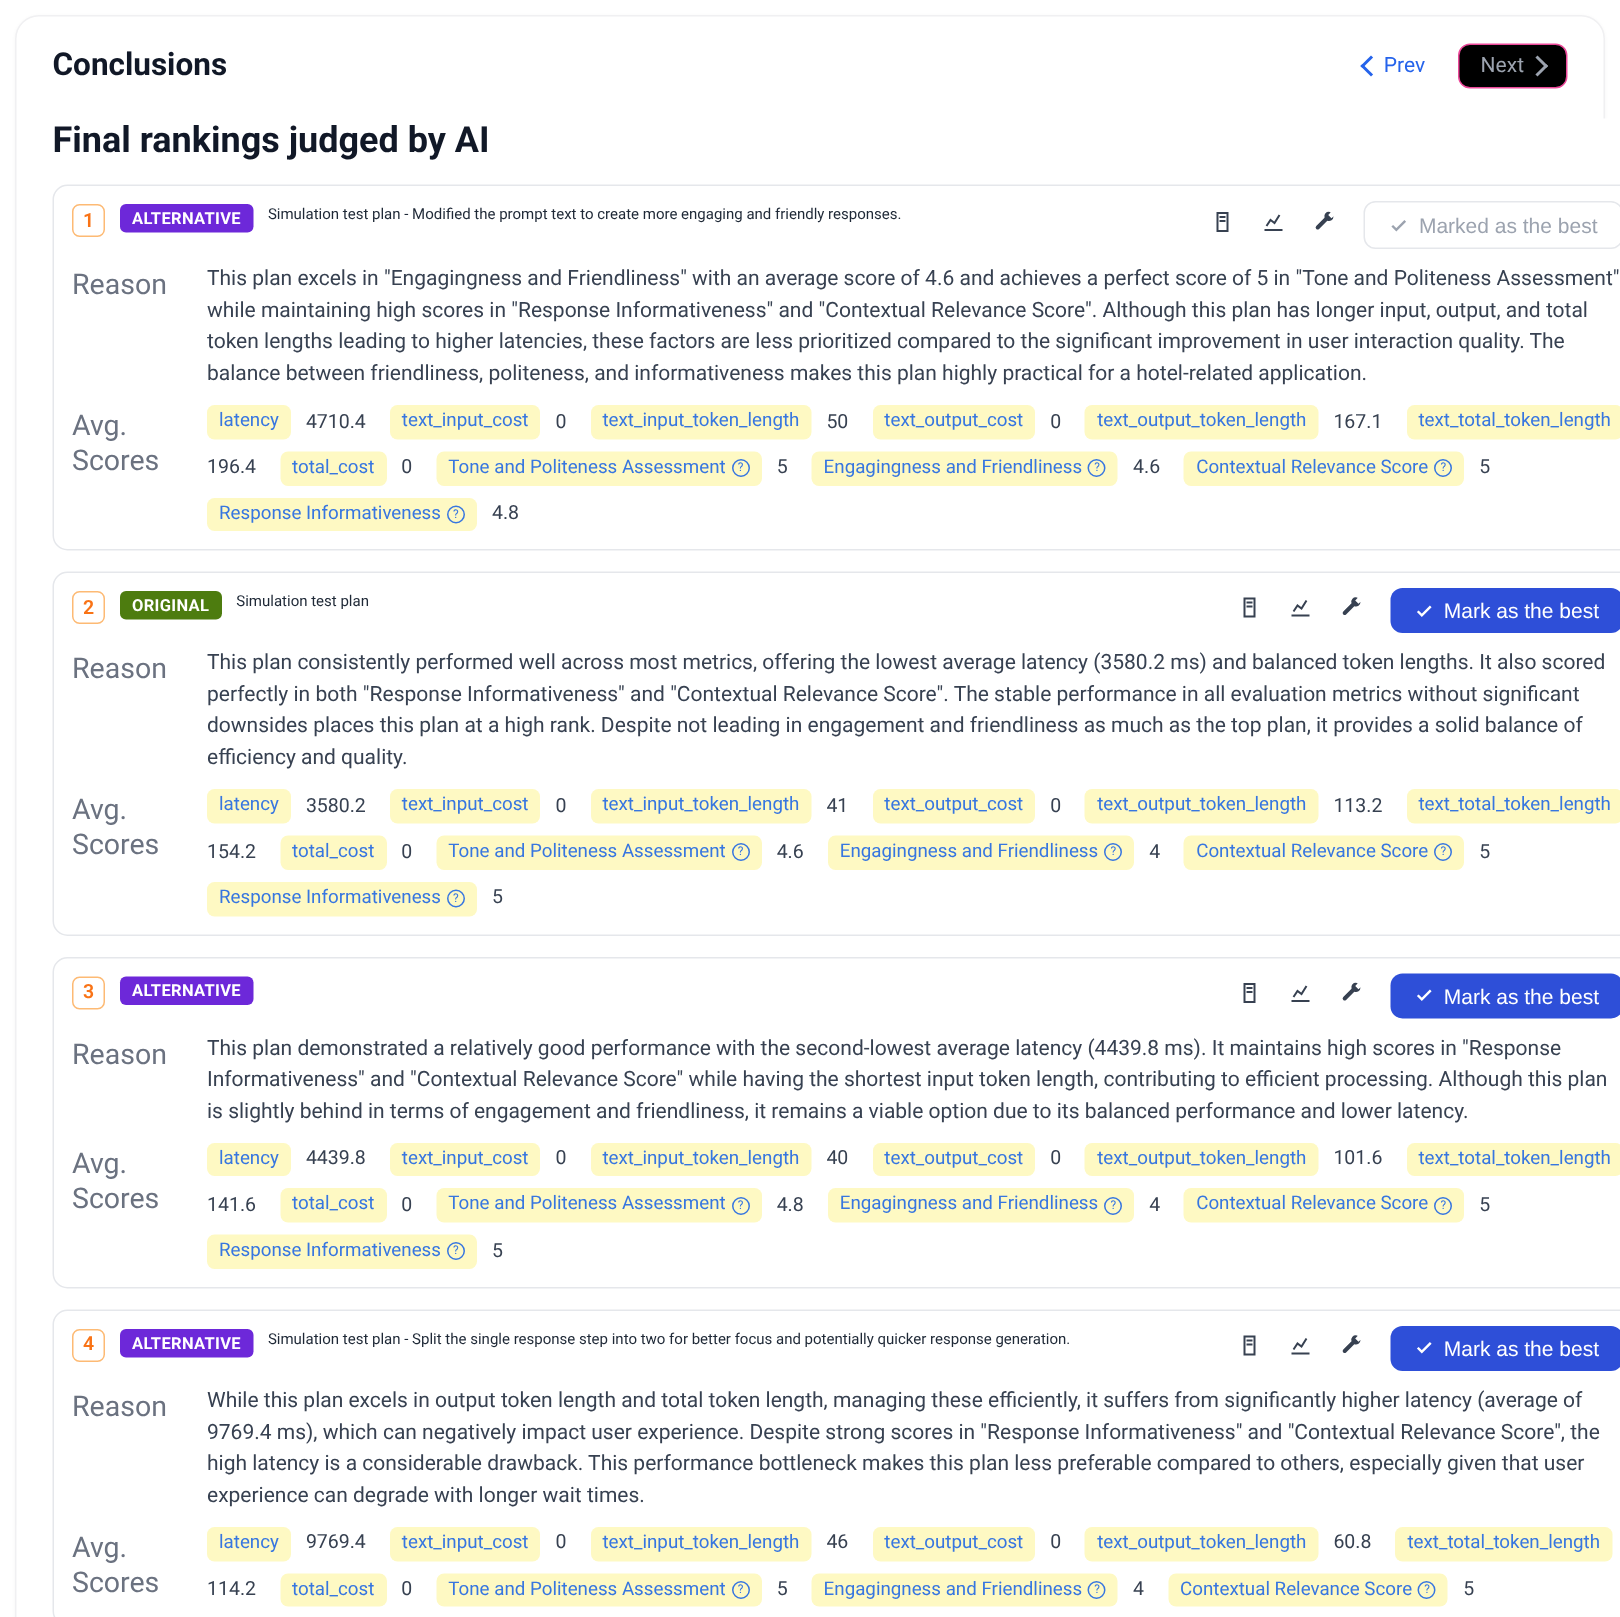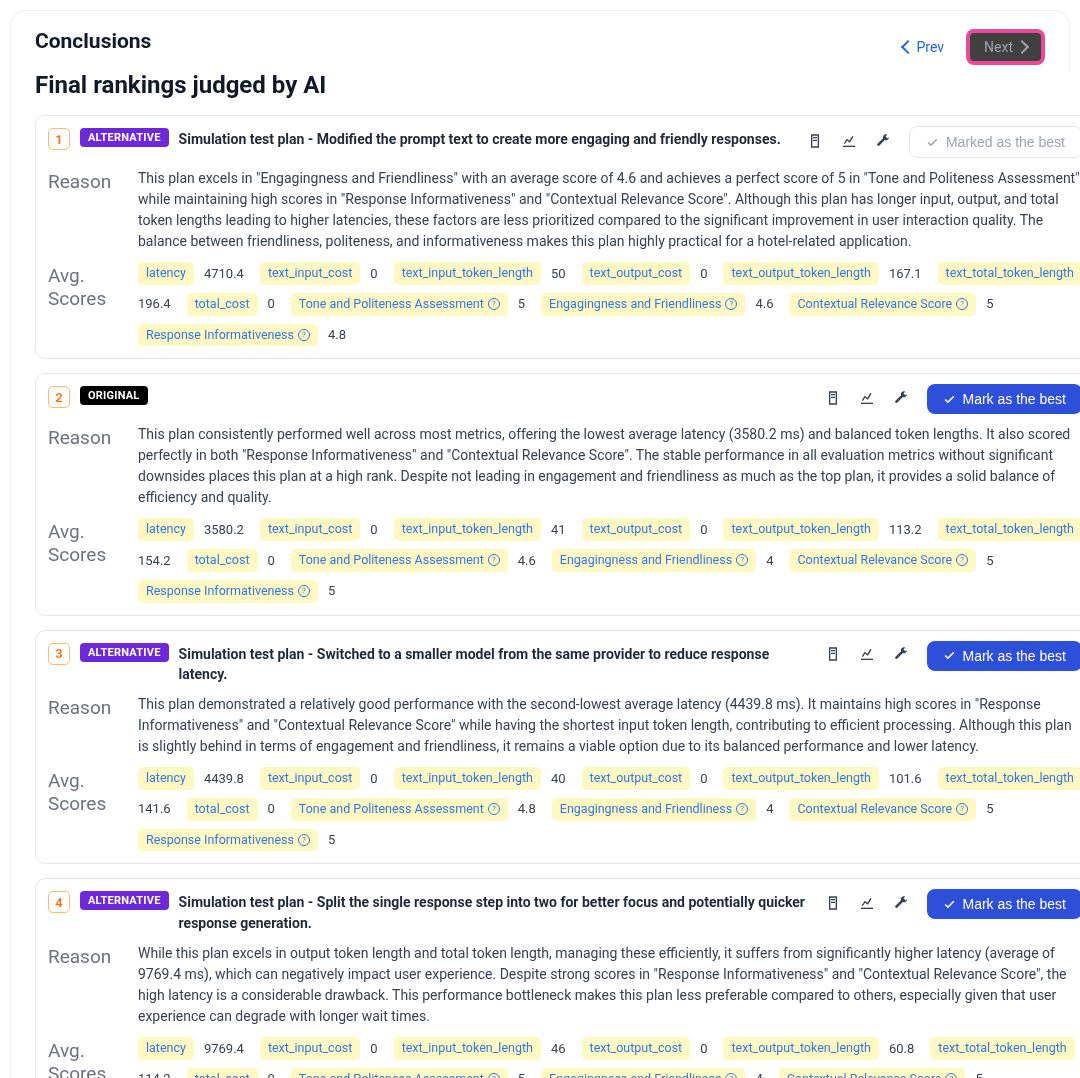--- a/index.html
+++ b/index.html
@@ -1,36 +1,36 @@
 <!DOCTYPE html>
 <html><head>
 <meta charset="utf-8">
 <style>
 *{box-sizing:border-box;margin:0;padding:0}
 body{font-family:-apple-system,BlinkMacSystemFont,"Segoe UI",Roboto,Helvetica,Arial,sans-serif;background:#fff;color:#1f2937;font-size:14px;padding:10px}
 .card{background:#fff;border:1px solid #f0f0f2;border-radius:16px;box-shadow:0 1px 3px rgba(0,0,0,0.04);padding:18px 24px 0;margin-bottom:18px;width:1060px;margin-left:auto;margin-right:auto}
-.card-head{display:flex;justify-content:space-between;margin-bottom:6px}
+.card-head{display:flex;align-items:center;justify-content:space-between;margin-bottom:20px}
 .card-title{font-size:21px;font-weight:700;color:#111827}
 .nav{display:flex;gap:8px}
-.nav-btn{display:inline-flex;align-items:center;gap:4px;padding:6px 14px;border:4px solid #ec4899;border-radius:8px;font-size:14px;color:#6b7280;background:#404040;cursor:default}
+.nav-btn{display:inline-flex;align-items:center;gap:4px;padding:6px 14px;border:1px solid #ec4899;border-radius:8px;font-size:14px;color:#6b7280;background:#000000;cursor:default}
 .nav-btn.prev{color:#2563eb;border:none;background:transparent}
 .nav-btn.next{color:#9ca3af}
 .chev{width:10px;height:10px;display:inline-block;border:solid currentColor;border-width:0 2px 2px 0;padding:3px}
 .chev.left{transform:rotate(135deg)}
 .chev.right{transform:rotate(-45deg)}
 .section-title{font-size:24px;font-weight:700;color:#111827;margin-bottom:16px}
 .rank{border:1px solid #e5e7eb;border-radius:10px;padding:10px 12px 12px;margin-bottom:14px}
 .rank-head{display:flex;align-items:flex-start;gap:10px}
 .rank-num{display:inline-flex;align-items:center;justify-content:center;min-width:22px;height:22px;border:1.5px solid;border-radius:5px;font-weight:600;font-size:13px;margin-top:2px}
 .r1{color:#f97316;border-color:#fdba74}
 .r234{color:#f97316;border-color:#fdba74}
 .tag{display:inline-block;padding:3px 8px;border-radius:4px;font-size:11px;font-weight:700;letter-spacing:.02em;color:#fff;margin-top:2px}
 .tag.alt{background:#6d28d9}
-.tag.orig{background:#000000}
-.rank-title{font-size:14px;font-weight:700;color:#1f2937;flex:1;line-height:1.45;padding-top:3px}
+.tag.orig{background:#4d7c0f}
+.rank-title{font-size:10px;font-weight:400;color:#1f2937;flex:1;line-height:1.45;padding-top:3px}
 .icons{display:flex;gap:18px;align-items:center;margin-left:auto}
 .icn{width:16px;height:16px;color:#374151}
 .best-btn{display:inline-flex;align-items:center;gap:7px;border-radius:8px;padding:7px 16px;font-size:14px;font-weight:500;white-space:nowrap}
 .best-primary{background:#2e4fd8;color:#fff;border:none}
 .best-marked{background:#fff;color:#9ca3af;border:1px solid #e5e7eb}
 .check{width:13px;height:13px}
 .row{display:flex;align-items:flex-start;gap:14px;margin-top:10px}
 .row-label{flex:0 0 76px;font-size:19px;color:#6b7280;padding-top:2px}
 .row-body{flex:1;font-size:14px;line-height:1.5;color:#374151}
 .metrics{display:flex;flex-wrap:wrap;gap:8px 10px;align-items:center}
@@ -114,20 +114,21 @@
               <span class="val">5</span>
               <span class="chip">Response Informativeness <span class="q">?</span></span>
               <span class="val">4.8</span>
             </div>
           </div>
         </div>
         <div class="rank">
           <div class="rank-head">
             <span class="rank-num r234">2</span>
             <span class="tag orig">ORIGINAL</span>
+            <div class="rank-title">Simulation test plan</div>
             <div class="icons">
               <span><svg class="icn" viewBox="0 0 24 24" fill="none" stroke="currentColor" stroke-width="2">
                   <path d="M7 3h10v18H7z"></path>
                   <path d="M9 7h6M9 11h6"></path>
                 </svg></span>
               <span><svg class="icn" viewBox="0 0 24 24" fill="none" stroke="currentColor" stroke-width="2">
                   <path d="M3 20h18"></path>
                   <path d="M5 16l4-6 4 3 5-8"></path>
                 </svg></span>
               <span><svg class="icn" viewBox="0 0 24 24" fill="currentColor">
@@ -170,21 +171,20 @@
               <span class="val">5</span>
               <span class="chip">Response Informativeness <span class="q">?</span></span>
               <span class="val">5</span>
             </div>
           </div>
         </div>
         <div class="rank">
           <div class="rank-head">
             <span class="rank-num r234">3</span>
             <span class="tag alt">ALTERNATIVE</span>
-            <div class="rank-title">Simulation test plan - Switched to a smaller model from the same provider to reduce response latency.</div>
             <div class="icons">
               <span><svg class="icn" viewBox="0 0 24 24" fill="none" stroke="currentColor" stroke-width="2">
                   <path d="M7 3h10v18H7z"></path>
                   <path d="M9 7h6M9 11h6"></path>
                 </svg></span>
               <span><svg class="icn" viewBox="0 0 24 24" fill="none" stroke="currentColor" stroke-width="2">
                   <path d="M3 20h18"></path>
                   <path d="M5 16l4-6 4 3 5-8"></path>
                 </svg></span>
               <span><svg class="icn" viewBox="0 0 24 24" fill="currentColor">

